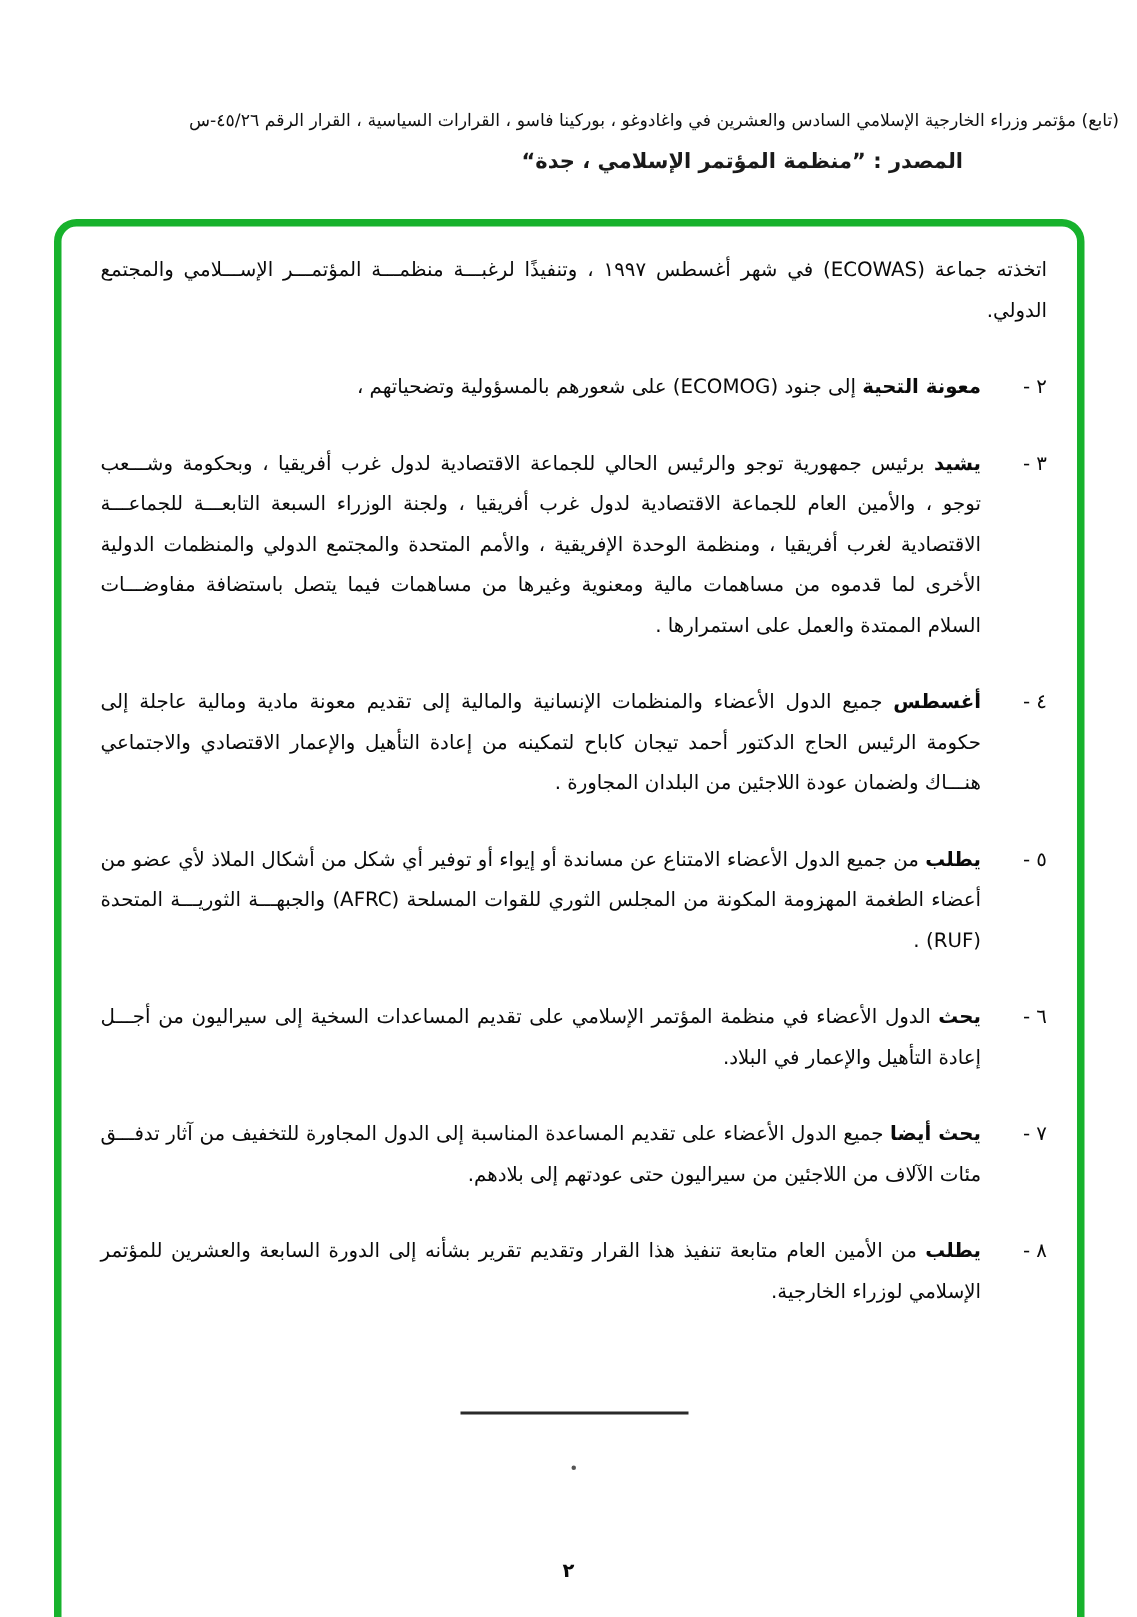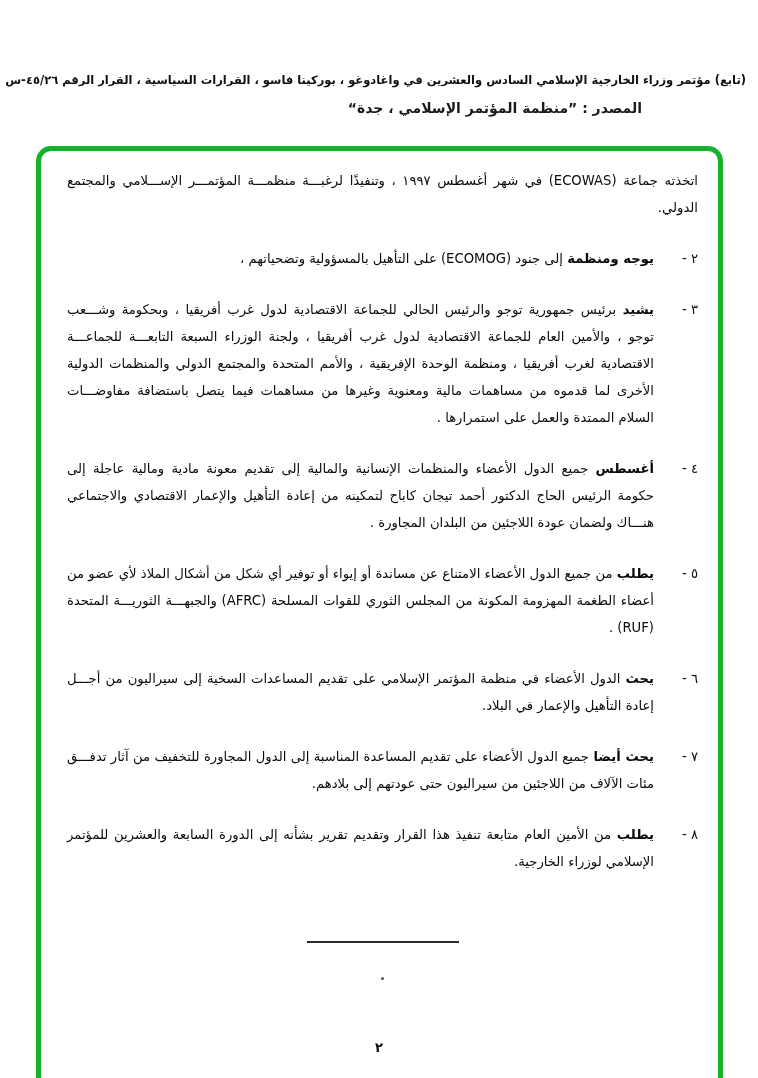--- a/index.html
+++ b/index.html
@@ -10,21 +10,21 @@
     position:relative;
     color:#0a0a0a;
   }
   .page { position:absolute; inset:0; background:#ffffff; }
 
   .header-line {
     position:absolute;
     top:73px; right:12px;
     direction:rtl;
     font-size:11.5px;
-    font-weight:700;
+    font-weight:400;
     white-space:nowrap;
     color:#101010;
   }
   .source-line {
     position:absolute;
     top:100px; right:116px;
     direction:rtl;
     font-size:14px;
     font-weight:700;
     color:#1a1a1a;
@@ -87,21 +87,21 @@
 
   <div class="header-line">(تابع) مؤتمر وزراء الخارجية الإسلامي السادس والعشرين في واغادوغو ، بوركينا فاسو ، القرارات السياسية ، القرار الرقم ٤٥/٢٦-س</div>
   <div class="source-line">المصدر :  ”منظمة المؤتمر الإسلامي ، جدة“</div>
 
   <div class="green-box doc-text" style="border-color: rgb(23, 178, 44);">
 
     <p class="intro">اتخذته جماعة (ECOWAS) في شهر أغسطس ١٩٩٧ ، وتنفيذًا لرغبـــة منظمـــة المؤتمـــر الإســـلامي والمجتمع الدولي.</p>
 
     <div class="item">
       <div class="item-num">٢ -</div>
-      <p class="item-text"><b>يوجه ومنظمة</b> <span>إلى جنود (ECOMOG) على التأهيل بالمسؤولية وتضحياتهم ،</span></p>
+      <p class="item-text"><b>معونة التحية</b> <span>إلى جنود (ECOMOG) على شعورهم بالمسؤولية وتضحياتهم ،</span></p>
     </div>
 
     <div class="item">
       <div class="item-num">٣ -</div>
       <p class="item-text"><b>يشيد</b> <span>برئيس جمهورية توجو والرئيس الحالي للجماعة الاقتصادية لدول غرب أفريقيا ، وبحكومة وشـــعب توجو ، والأمين العام للجماعة الاقتصادية لدول غرب أفريقيا ، ولجنة الوزراء السبعة التابعـــة للجماعـــة الاقتصادية لغرب أفريقيا ، ومنظمة الوحدة الإفريقية ، والأمم المتحدة والمجتمع الدولي والمنظمات الدولية الأخرى لما قدموه من مساهمات مالية ومعنوية وغيرها من مساهمات فيما يتصل باستضافة مفاوضـــات السلام الممتدة والعمل على استمرارها .</span></p>
     </div>
 
     <div class="item">
       <div class="item-num">٤ -</div>
       <p class="item-text"><b>أغسطس</b> <span>جميع الدول الأعضاء والمنظمات الإنسانية والمالية إلى تقديم معونة مادية ومالية عاجلة إلى حكومة الرئيس الحاج الدكتور أحمد تيجان كاباح لتمكينه من إعادة التأهيل والإعمار الاقتصادي والاجتماعي هنـــاك ولضمان عودة اللاجئين من البلدان المجاورة .</span></p>

